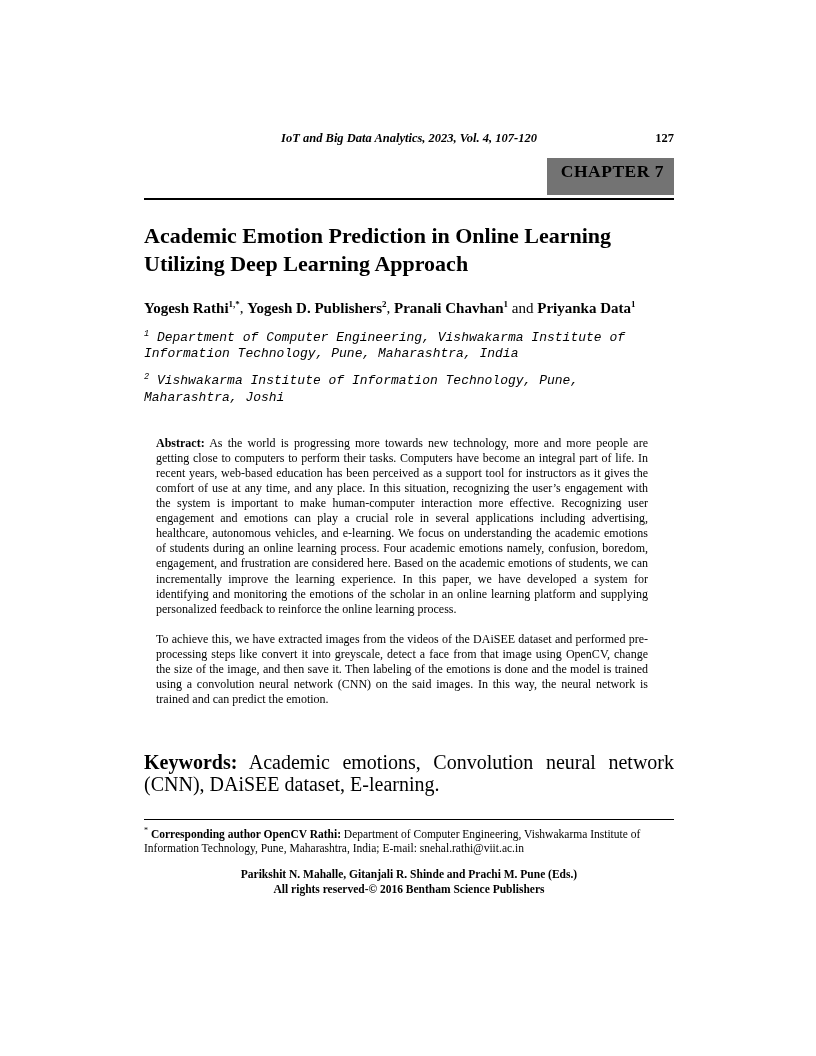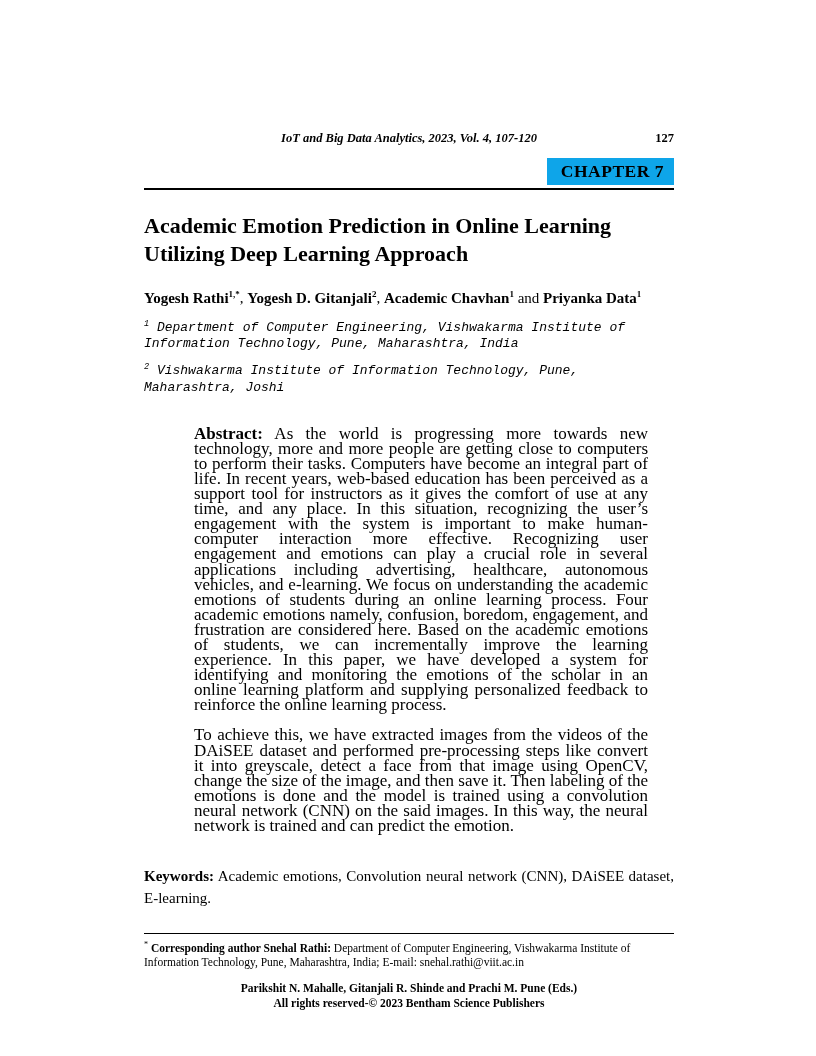--- a/index.html
+++ b/index.html
@@ -33,24 +33,24 @@
     right: 0; top: 0;
     font-weight: bold;
     font-style: normal;
   }
   .chapter-row {
     text-align: right;
     margin-top: 12px;
   }
   .chapter-box {
     display: inline-block;
-    background: #0ea5e9;
+    background: #737373;
     font-size: 17.5px;
     font-weight: bold;
-    padding: 3px 10px 3px 14px;
+    padding: 3px 10px 13px 14px;
     letter-spacing: 0.5px;
   }
   .head-rule {
     border: none;
     border-top: 2px solid #000;
     margin-top: 3px;
   }
   .paper-title {
     margin-top: 22px;
     font-size: 22px;
@@ -67,30 +67,30 @@
   .authors .sep { font-weight: normal; }
   .affiliation {
     font-style: italic;
     font-size: 13px;
     line-height: 16px;
     margin-top: 7px;
     font-family: Liberation Mono, monospace;
   }
   .affiliation sup { font-size: 8.5px; font-style: italic; }
   .abstract {
-    margin: 30px 26px 0 50px;
-    font-size: 17px;
+    margin: 30px 26px 0 12px;
+    font-size: 12px;
     line-height: 15.1px;
     text-align: justify;
   }
   .abstract .para2 { margin-top: 15px; }
   .abstract b { font-weight: bold; }
   .keywords {
-    margin-top: 32px;
-    font-size: 15px;
+    margin-top: 44px;
+    font-size: 20px;
     line-height: 22px;
     text-align: justify;
   }
   .foot-rule {
     border: none;
     border-top: 1.2px solid #000;
     margin-top: 24px;
   }
   .footnote {
     margin-top: 4px;
@@ -118,35 +118,35 @@
       <span class="page-num">127</span>
     </div>
 
     <div class="chapter-row">
       <span class="chapter-box">CHAPTER 7</span>
     </div>
     <hr class="head-rule">
 
     <h1 class="paper-title">Academic Emotion Prediction in Online Learning Utilizing Deep Learning Approach</h1>
 
-    <div class="authors"><span>Yogesh Rathi</span><sup>1,*</sup><span class="sep">,  </span><span>Yogesh D. Gitanjali</span><sup>2</sup><span class="sep">, </span><span>Academic Chavhan</span><sup>1</sup><span class="sep"> and </span><span>Priyanka Data</span><sup>1</sup></div>
+    <div class="authors"><span>Yogesh Rathi</span><sup>1,*</sup><span class="sep">,  </span><span>Yogesh D. Publishers</span><sup>2</sup><span class="sep">, </span><span>Pranali Chavhan</span><sup>1</sup><span class="sep"> and </span><span>Priyanka Data</span><sup>1</sup></div>
 
     <div class="affiliation"><sup>1</sup><span> Department of Computer Engineering, Vishwakarma Institute of Information Technology, Pune, Maharashtra, India</span></div>
     <div class="affiliation"><sup>2</sup><span> Vishwakarma Institute of Information Technology, Pune, Maharashtra, Joshi</span></div>
 
     <div class="abstract">
       <p class="para1"><b>Abstract:</b> <span>As the world is progressing more towards new technology, more and more people are getting close to computers to perform their tasks. Computers have become an integral part of life. In recent years, web-based education has been perceived as a support tool for instructors as it gives the comfort of use at any time, and any place. In this situation, recognizing the user’s engagement with the system is important to make human-computer interaction more effective. Recognizing user engagement and emotions can play a crucial role in several applications including advertising, healthcare, autonomous vehicles, and e-learning. We focus on understanding the academic emotions of students during an online learning process. Four academic emotions namely, confusion, boredom, engagement, and frustration are considered here. Based on the academic emotions of students, we can incrementally improve the learning experience. In this paper, we have developed a system for identifying and monitoring the emotions of the scholar in an online learning platform and supplying personalized feedback to reinforce the online learning process.</span></p>
       <p class="para2"><span>To achieve this, we have extracted images from the videos of the DAiSEE dataset and performed pre-processing steps like convert it into greyscale, detect a face from that image using OpenCV, change the size of the image, and then save it. Then labeling of the emotions is done and the model is trained using a convolution neural network (CNN) on the said images. In this way, the neural network is trained and can predict the emotion.</span></p>
     </div>
 
     <div class="keywords"><b>Keywords:</b> <span>Academic emotions, Convolution neural network (CNN), DAiSEE dataset, E-learning.</span></div>
 
     <hr class="foot-rule">
 
-    <div class="footnote"><sup>*</sup> <b>Corresponding author Snehal Rathi:</b> <span>Department of Computer Engineering, Vishwakarma Institute of Information Technology, Pune, Maharashtra, India; E-mail: snehal.rathi@viit.ac.in</span></div>
+    <div class="footnote"><sup>*</sup> <b>Corresponding author OpenCV Rathi:</b> <span>Department of Computer Engineering, Vishwakarma Institute of Information Technology, Pune, Maharashtra, India; E-mail: snehal.rathi@viit.ac.in</span></div>
 
     <div class="footer-block">
       <div>Parikshit N. Mahalle, Gitanjali R. Shinde and Prachi M. Pune (Eds.)</div>
-      <div>All rights reserved-© 2023 Bentham Science Publishers</div>
+      <div>All rights reserved-© 2016 Bentham Science Publishers</div>
     </div>
 
   </div>
 </div>
 
 </body></html>

